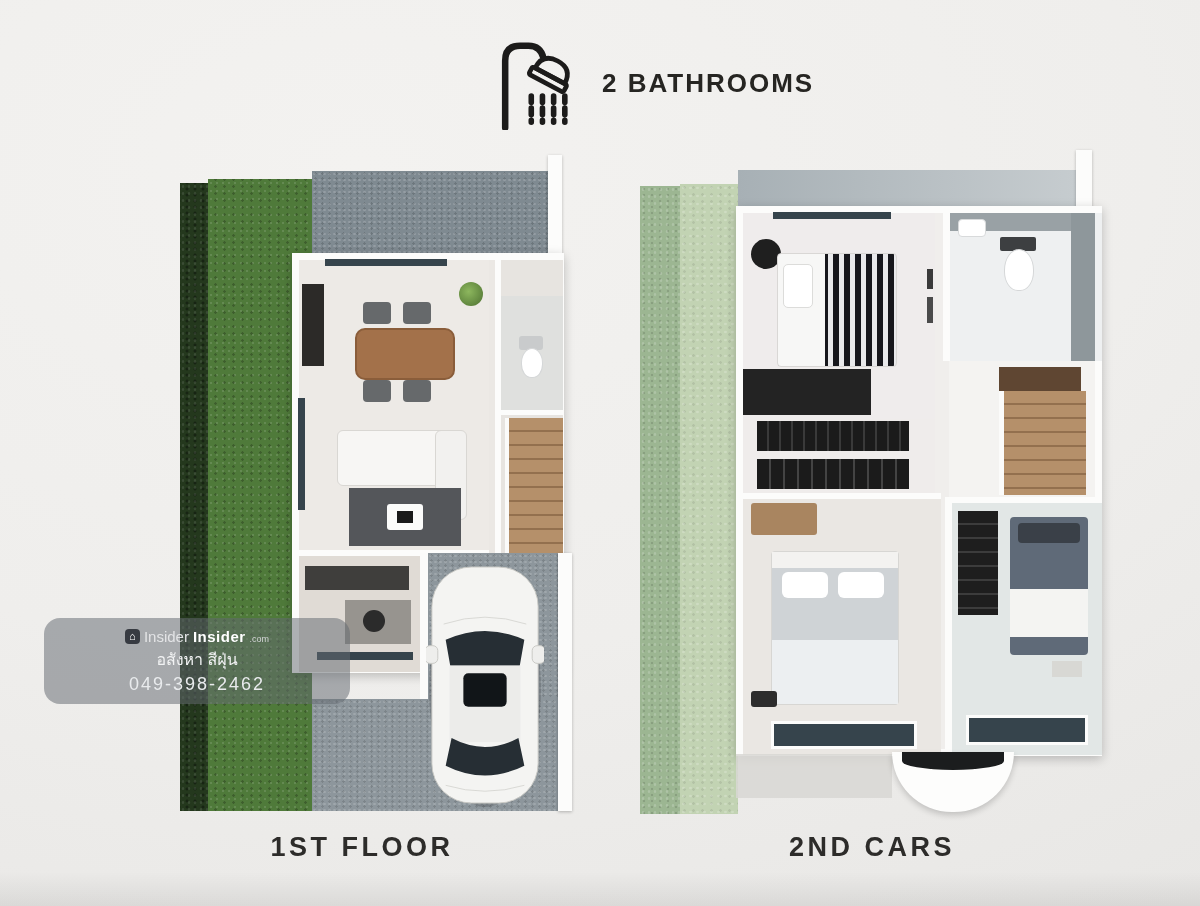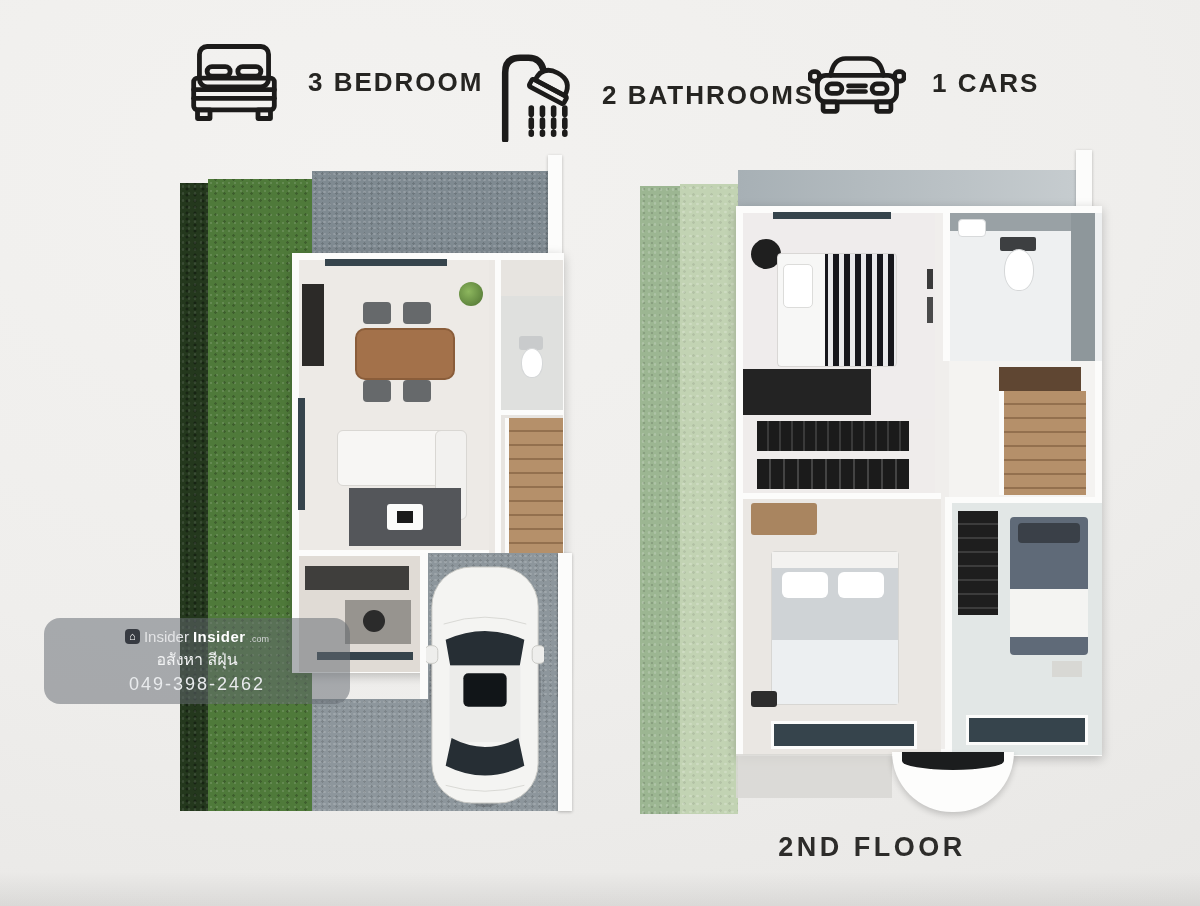--- a/index.html
+++ b/index.html
@@ -58,61 +58,33 @@
   .wm-insider{font-weight:700;color:#ffffff;letter-spacing:.5px;}
   .wm-tld{font-size:9px;color:#d3d4d6;}
   .wm-sub{font-size:16px;color:#f2f3f4;}
   .wm-phone{font-size:18px;letter-spacing:2px;color:#e9ebed;}
 </style>
 </head>
 <body>
 
 <div class="canvas">
 
-  <div class="feature" style="left:186px;top:42px;height:80px">
-    <svg width="96" height="80" viewBox="0 0 100 82">
-      <rect x="14" y="4" width="72" height="42" rx="8"></rect>
-      <rect x="22" y="25" width="24" height="10" rx="5"></rect>
-      <rect x="54" y="25" width="24" height="10" rx="5"></rect>
-      <rect x="8" y="37" width="84" height="33" rx="4"></rect>
-      <line x1="8" y1="49" x2="92" y2="49"></line>
-      <line x1="8" y1="58" x2="92" y2="58"></line>
-      <rect x="12" y="70" width="13" height="9"></rect>
-      <rect x="75" y="70" width="13" height="9"></rect>
-    </svg>
-    <span class="feat-label">3 BEDROOM</span>
-  </div>
-
-  <div class="feature" style="left:494px;top:48px;height:94px">
+
+  <div class="feature" style="left:494px;top:36px;height:94px">
     <svg width="82" height="94" viewBox="0 0 88 100">
       <path d="M12 98 V26 Q12 10 28 10 H37 Q50 10 53 23" stroke-width="7"></path>
       <g transform="rotate(28 60 40)">
         <path d="M43 42 Q43 24 61 24 Q79 24 79 42 Z"></path>
         <rect x="40" y="42" width="42" height="9" rx="2"></rect>
       </g>
       <path d="M40 64 V92 M52 64 V92 M64 64 V92 M76 64 V92" stroke-width="6" stroke-dasharray="7 6"></path>
     </svg>
     <span class="feat-label">2 BATHROOMS</span>
   </div>
 
-  <div class="feature" style="left:808px;top:48px;height:70px">
-    <svg width="98" height="70" viewBox="0 0 104 72">
-      <path d="M24 28 Q27 10 40 10 H64 Q77 10 80 28"></path>
-      <rect x="10" y="28" width="84" height="28" rx="9"></rect>
-      <rect x="20" y="37" width="16" height="10" rx="5"></rect>
-      <rect x="68" y="37" width="16" height="10" rx="5"></rect>
-      <line x1="43" y1="39" x2="61" y2="39"></line>
-      <line x1="43" y1="45" x2="61" y2="45"></line>
-      <rect x="16" y="56" width="15" height="10" rx="2"></rect>
-      <rect x="73" y="56" width="15" height="10" rx="2"></rect>
-      <rect x="2" y="24" width="10" height="10" rx="4"></rect>
-      <rect x="92" y="24" width="10" height="10" rx="4"></rect>
-    </svg>
-    <span class="feat-label">1 CARS</span>
-  </div>
 
   <section class="a" style="left:180px;top:155px;width:412px;height:660px">
     <div class="a hedge" style="left:0;top:28px;width:28px;height:628px"></div>
     <div class="a lawn" style="left:28px;top:24px;width:104px;height:632px"></div>
     <div class="a concrete" style="left:132px;top:16px;width:236px;height:112px"></div>
     <div class="a wall" style="left:368px;top:0;width:14px;height:128px"></div>
 
     <div class="a house" style="left:112px;top:98px;width:272px;height:420px">
 
       <div class="room" style="left:0;top:0;width:190px;height:290px;background:#edeae6">
@@ -226,21 +198,22 @@
         <div class="a glass" style="left:14px;top:212px;width:116px;height:24px;border:3px solid #fcfcfb"></div>
       </div>
     </div>
 
     <div class="a" style="left:96px;top:612px;width:156px;height:44px;background:#d8d7d4;opacity:.85"></div>
     <div class="a" style="left:252px;top:610px;width:122px;height:60px;background:#fdfdfc;border-radius:0 0 60px 60px;box-shadow:0 3px 6px rgba(0,0,0,.18)">
       <div class="a" style="left:10px;top:0;width:102px;height:18px;background:#1b1d1e;border-radius:0 0 50% 50%"></div>
     </div>
   </section>
 
-  <div class="floor-caption" style="left:742px;top:832px">2ND FLOOR</div>
+  <div class="floor-caption" style="left:232px;top:832px">1ST FLOOR</div>
+  <div class="floor-caption" style="left:742px;top:832px">2ND CARS</div>
 
   <div class="watermark">
     <div class="wm-brand">
       <span class="wm-logo">⌂</span>
       <span class="wm-living">Insider</span>
       <span class="wm-insider">Insider</span>
       <span class="wm-tld">.com</span>
     </div>
     <div class="wm-sub">อสังหา สีฝุ่น</div>
     <div class="wm-phone">049-398-2462</div>

